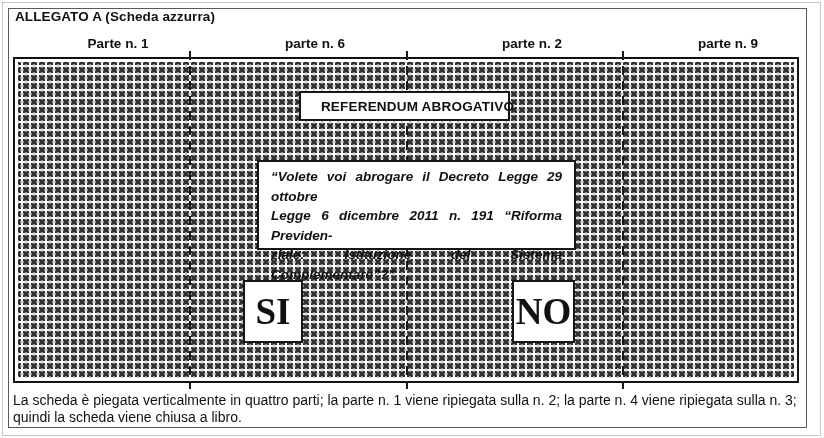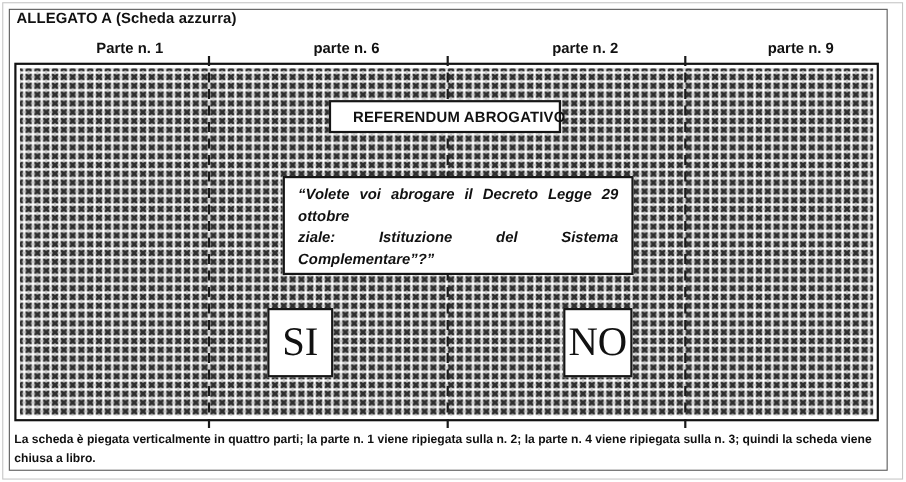--- a/index.html
+++ b/index.html
@@ -61,28 +61,28 @@
   }
   .q-line {
     text-align: justify;
     text-align-last: justify;
     white-space: normal;
   }
   .vote-box {
     position: absolute; top: 280px; height: 63px;
     background: #ffffff; border: 2px solid #161616; box-sizing: border-box;
     display: flex; align-items: center; justify-content: center;
-    font-family: "Liberation Serif", serif; font-weight: normal; font-size: 37px;
+    font-family: "Liberation Serif", serif; font-weight: bold; font-size: 37px;
     line-height: 1;
   }
   .vote-box.si { left: 243px; width: 60px; }
   .vote-box.no { left: 512px; width: 63px; text-align: right; }
   .instructions {
     position: absolute; left: 13px; top: 392px; width: 793px;
-    font-size: 11px; line-height: 16.5px; font-weight: 700;
+    font-size: 14px; line-height: 16.5px; font-weight: 400;
   }
 </style>
 </head>
 <body>
 
 <div class="page">
 
   <div class="frame-outer"></div>
   <div class="frame-inner"></div>
 
@@ -112,20 +112,21 @@
     <line x1="394" y1="0" x2="394" y2="338" stroke="#1a1a1a" stroke-width="2" stroke-dasharray="9 6"></line>
     <line x1="610" y1="0" x2="610" y2="338" stroke="#1a1a1a" stroke-width="2" stroke-dasharray="9 6"></line>
   </svg>
 
   <div class="title-box">
     <span>REFERENDUM ABROGATIVO</span>
   </div>
 
   <div class="question-box">
     <div class="q-line">“Volete voi abrogare il Decreto Legge 29 ottobre</div>
+    <div class="q-line">Legge 6 dicembre 2011 n. 191 “Riforma Previden-</div>
     <div class="q-line">ziale: Istituzione del Sistema Complementare”?”</div>
   </div>
 
   <div class="vote-box si">
     <span>SI</span>
   </div>
   <div class="vote-box no">
     <span>NO</span>
   </div>
 

